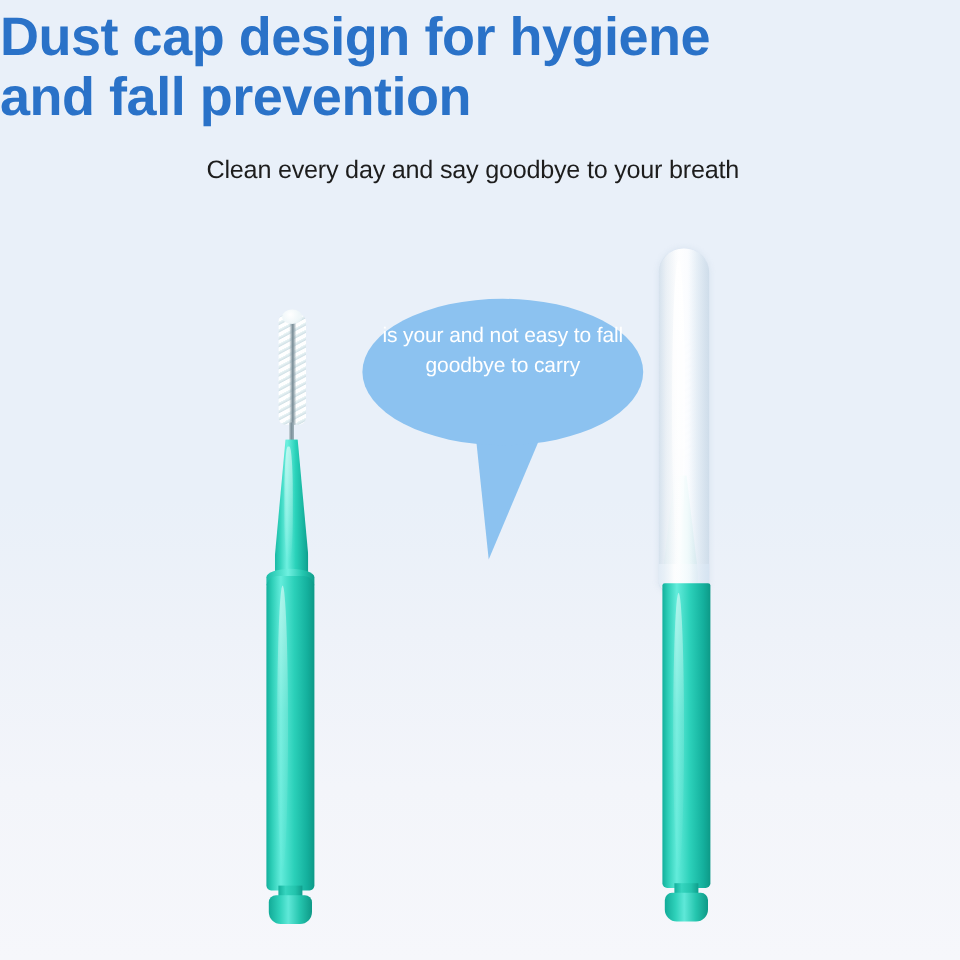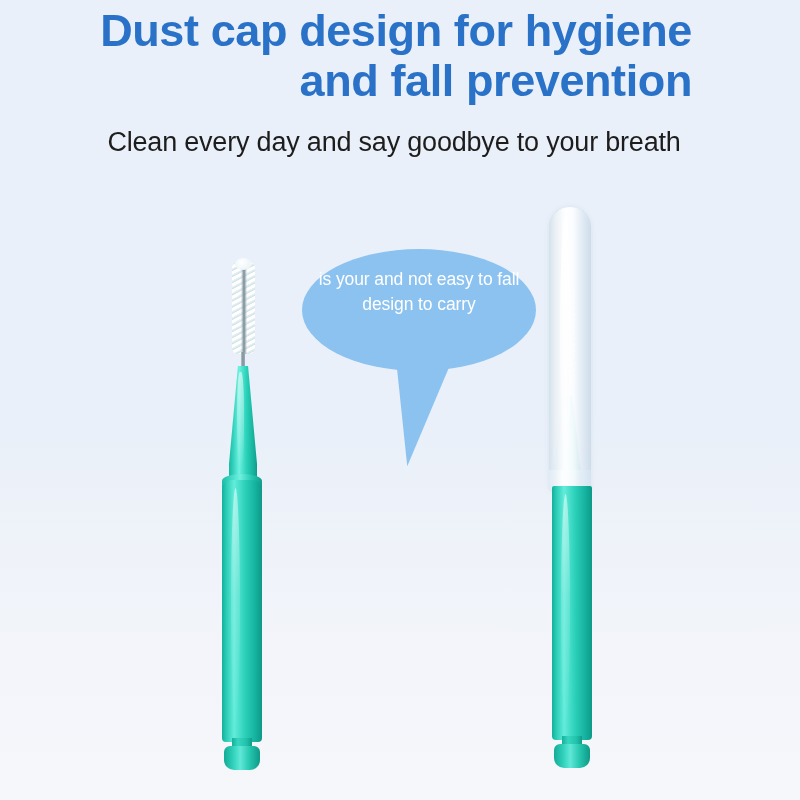--- a/index.html
+++ b/index.html
@@ -24,39 +24,39 @@
         #f6f7fb 100%);
     overflow: hidden;
   }
 
   
   .headline {
     position: absolute;
     left: 0;
     top: 6px;
     width: 692px;
-    text-align: right;
+    text-align: left;
     color: #2a72c8;
     font-weight: bold;
     font-size: 45px;
     line-height: 50px;
     letter-spacing: -0.4px;
   }
   .headline .hl-line {
     display: block;
     white-space: nowrap;
   }
   .subtitle {
     position: absolute;
     left: 0;
     top: 129px;
     width: 788px;
     text-align: center;
     color: #1d1d1d;
-    font-size: 27px;
+    font-size: 21px;
     line-height: 26px;
     letter-spacing: -0.2px;
   }
 
   
   .bubble-wrap {
     position: absolute;
     left: 300px;
     top: 247px;
     width: 240px;
@@ -300,17 +300,17 @@
 
     <div class="knob-neck" style="left:562px; top:736px; width:20px; height:12px;"></div>
     <div class="knob" style="left:554px; top:744px; width:36px; height:24px;"></div>
   </div>
 
   <div class="bubble-wrap">
     <div class="bubble-tail"></div>
     <div class="bubble-body"></div>
     <div class="bubble-text">
       <span>is your and not easy to fall</span>
-      <span>design to carry</span>
+      <span>goodbye to carry</span>
     </div>
   </div>
 
 </div>
 
 </body></html>

